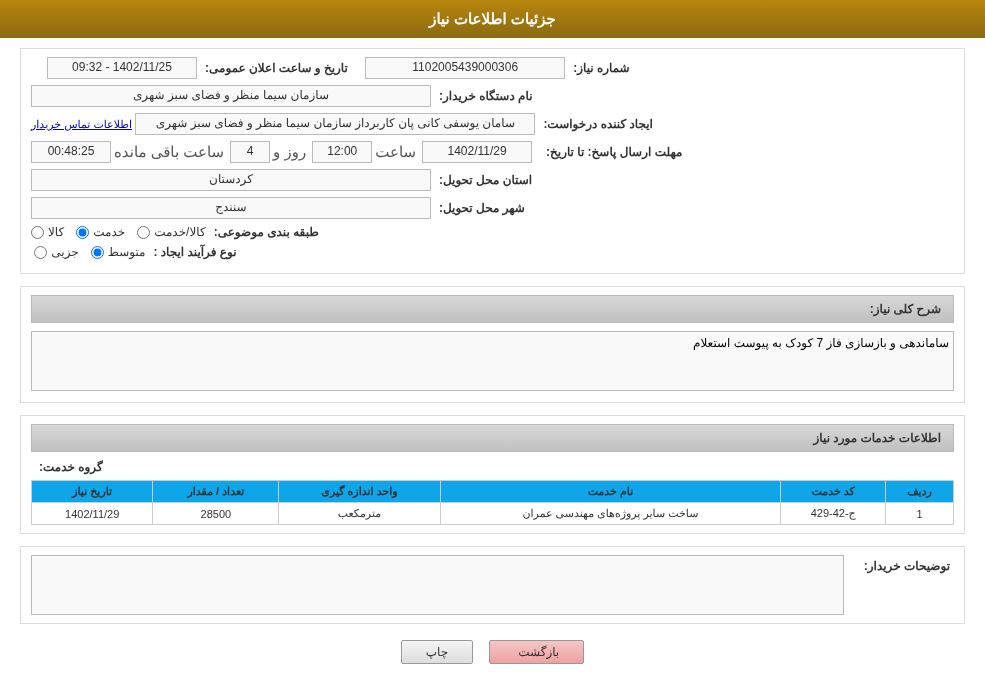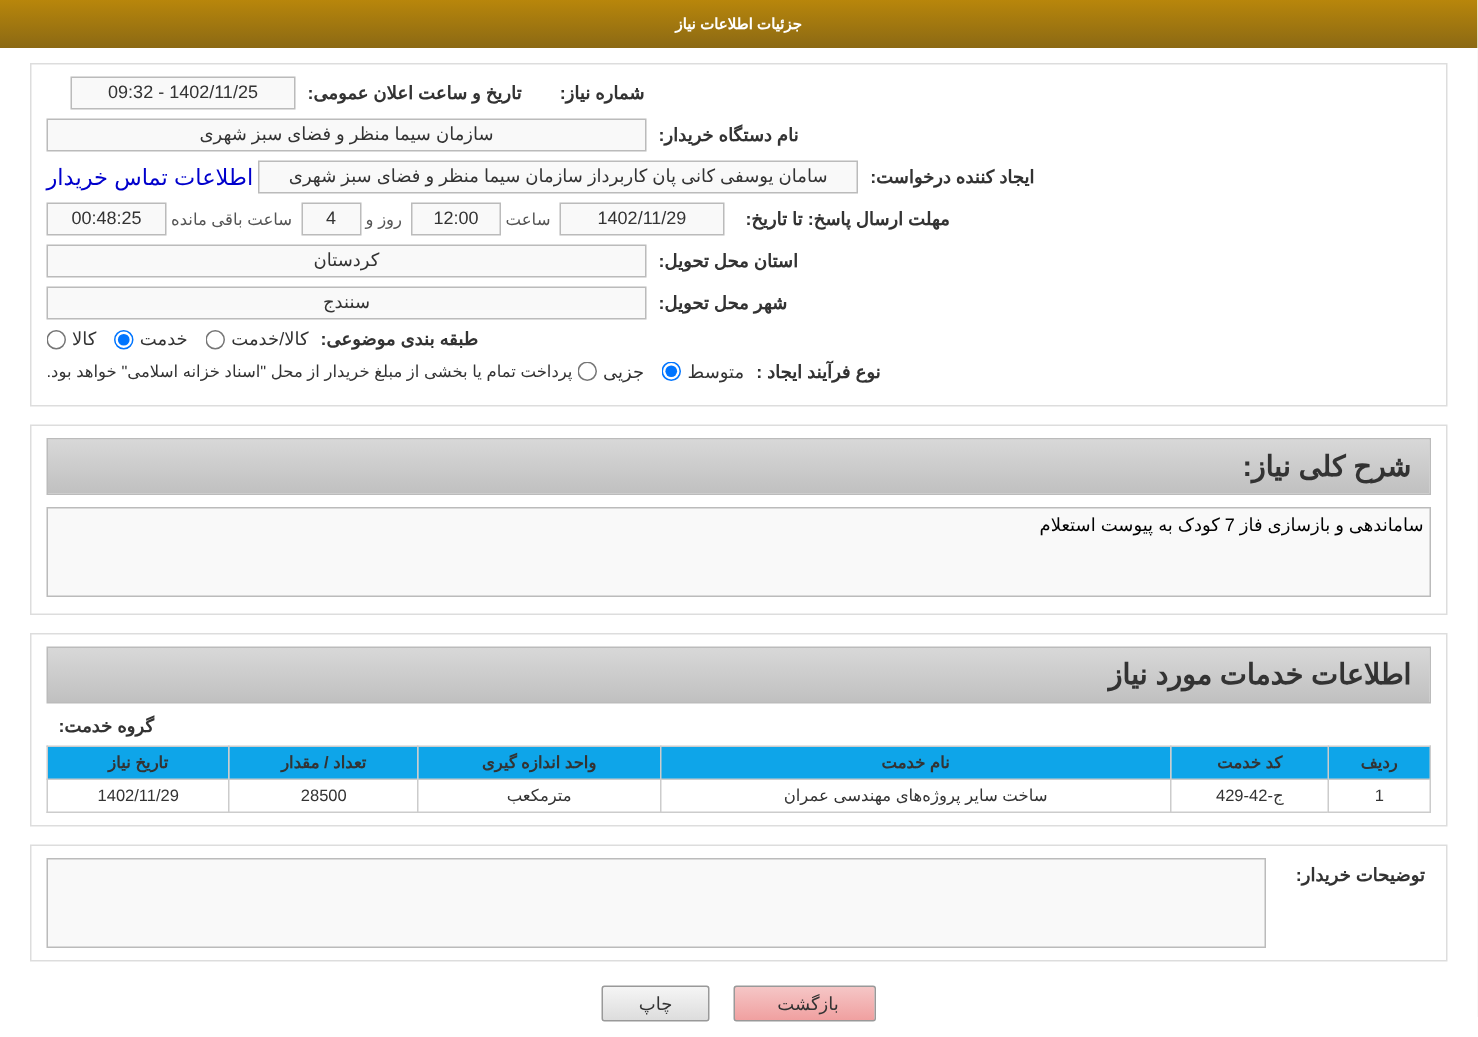--- a/index.html
+++ b/index.html
@@ -14,21 +14,21 @@
       max-width: 985px;
       margin: 0 auto;
       background: #fff;
       padding-bottom: 20px;
     }
     .header-bar {
       background: linear-gradient(to bottom, #b8860b, #8b6914);
       color: #fff;
       text-align: center;
       padding: 10px 0;
-      font-size: 10px;
+      font-size: 15px;
       font-weight: bold;
     }
     .content-area {
       padding: 10px 20px;
     }
     .section {
       background: #fff;
       border: 1px solid #ddd;
       margin-bottom: 12px;
       padding: 8px 10px;
@@ -55,39 +55,40 @@
       min-height: 22px;
       min-width: 80px;
       text-align: center;
     }
     .value-box.wide { min-width: 200px; }
     .value-box.med { min-width: 150px; margin-left: 16px; }
     .value-box.xlg { min-width: 400px; }
     .link-text {
       color: #0000cc;
       cursor: pointer;
-      font-size: 15px;
+      text-decoration: underline;
+      font-size: 11px;
     }
     .radio-group {
       display: flex;
       align-items: center;
       gap: 12px;
       direction: rtl;
     }
     .radio-item {
       display: flex;
       align-items: center;
       gap: 4px;
     }
     .section-title {
       background: linear-gradient(to bottom, #d8d8d8, #c0c0c0);
       border: 1px solid #bbb;
       padding: 6px 12px;
       font-weight: bold;
-      font-size: 19px;
+      font-size: 12px;
       text-align: right;
       margin-bottom: 8px;
     }
     .time-row {
       display: flex;
       align-items: center;
       justify-content: flex-end;
       gap: 6px;
       margin-bottom: 6px;
       flex-wrap: wrap;
@@ -95,21 +96,21 @@
     .time-label {
       font-weight: bold;
       white-space: nowrap;
     }
     .time-unit {
       display: flex;
       align-items: center;
       gap: 3px;
     }
     .time-unit span.unit-label {
-      font-size: 11px;
+      font-size: 15px;
       color: #555;
     }
     .textarea-box {
       border: 1px solid #bbb;
       background: #f9f9f9;
       min-height: 60px;
       width: 100%;
       resize: none;
       padding: 4px;
       font-family: Tahoma, Arial, sans-serif;
@@ -179,20 +180,21 @@
   <div class="header-bar">
     <span>جزئیات اطلاعات نیاز</span>
   </div>
 
   <div class="content-area">
 
     <div class="section watermark-container">
 
       <div class="row">
         <span class="label">شماره نیاز:</span>
+        <div class="value-box wide">1102005439000306</div>
         &nbsp;&nbsp;&nbsp;&nbsp;
         <span class="label">تاریخ و ساعت اعلان عمومی:</span>
         <div class="value-box med">1402/11/25 - 09:32</div>
       </div>
 
       <div class="row">
         <span class="label">نام دستگاه خریدار:</span>
         <div class="value-box xlg">سازمان سیما  منظر و فضای سبز شهری</div>
       </div>
 
@@ -254,21 +256,20 @@
           <div class="radio-item">
             <span>متوسط</span>
             <input type="radio" name="process" checked="" style="">
           </div>
           <div class="radio-item">
             <span>جزیی</span>
             <input type="radio" name="process" style="">
           </div>
         </div>
         &nbsp;
-        <span class="notice-text">پرداخت تمام یا بخشی از مبلغ خریدار از محل "اسناد خزانه اسلامی" خواهد بود.</span>
       </div>
 
     </div>
 
     <div class="section">
       <div class="section-title">شرح کلی نیاز:</div>
       <textarea class="textarea-box" readonly="" style="">ساماندهی و بازسازی فاز 7 کودک به پیوست استعلام</textarea>
     </div>
 
     <div class="section">

